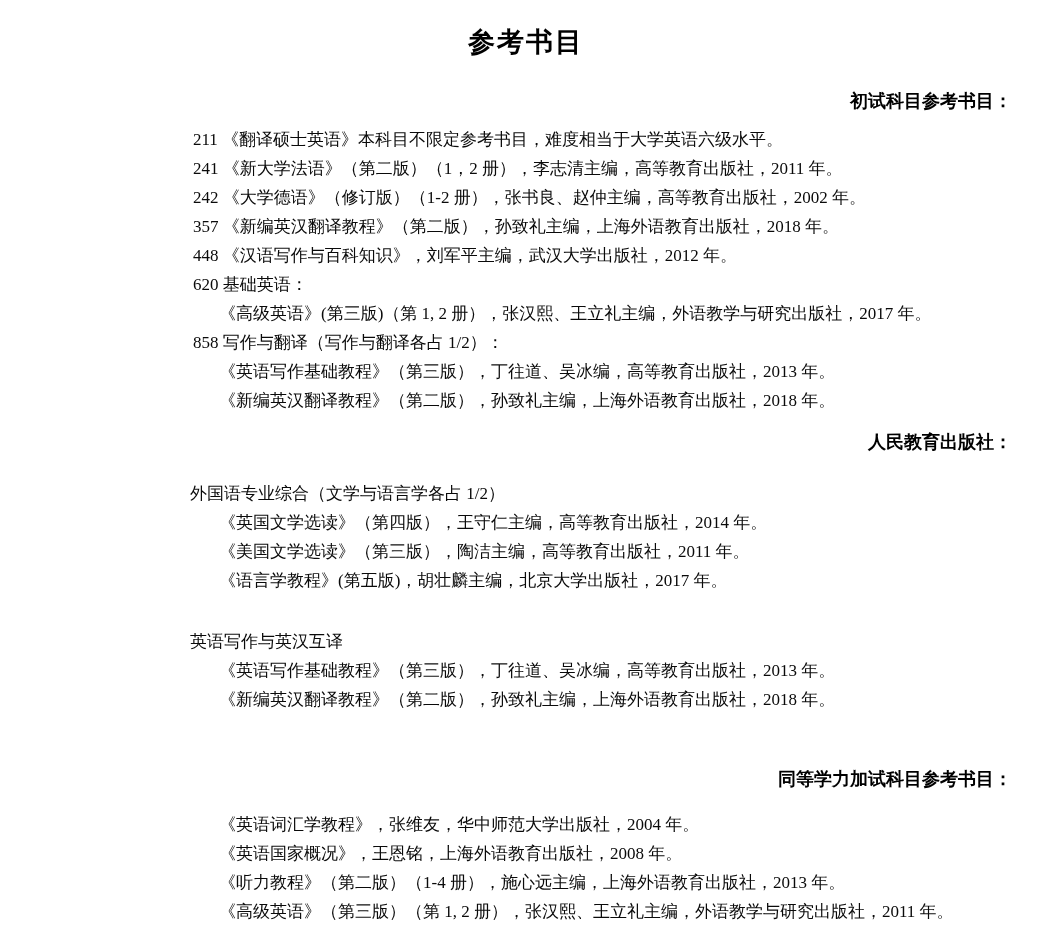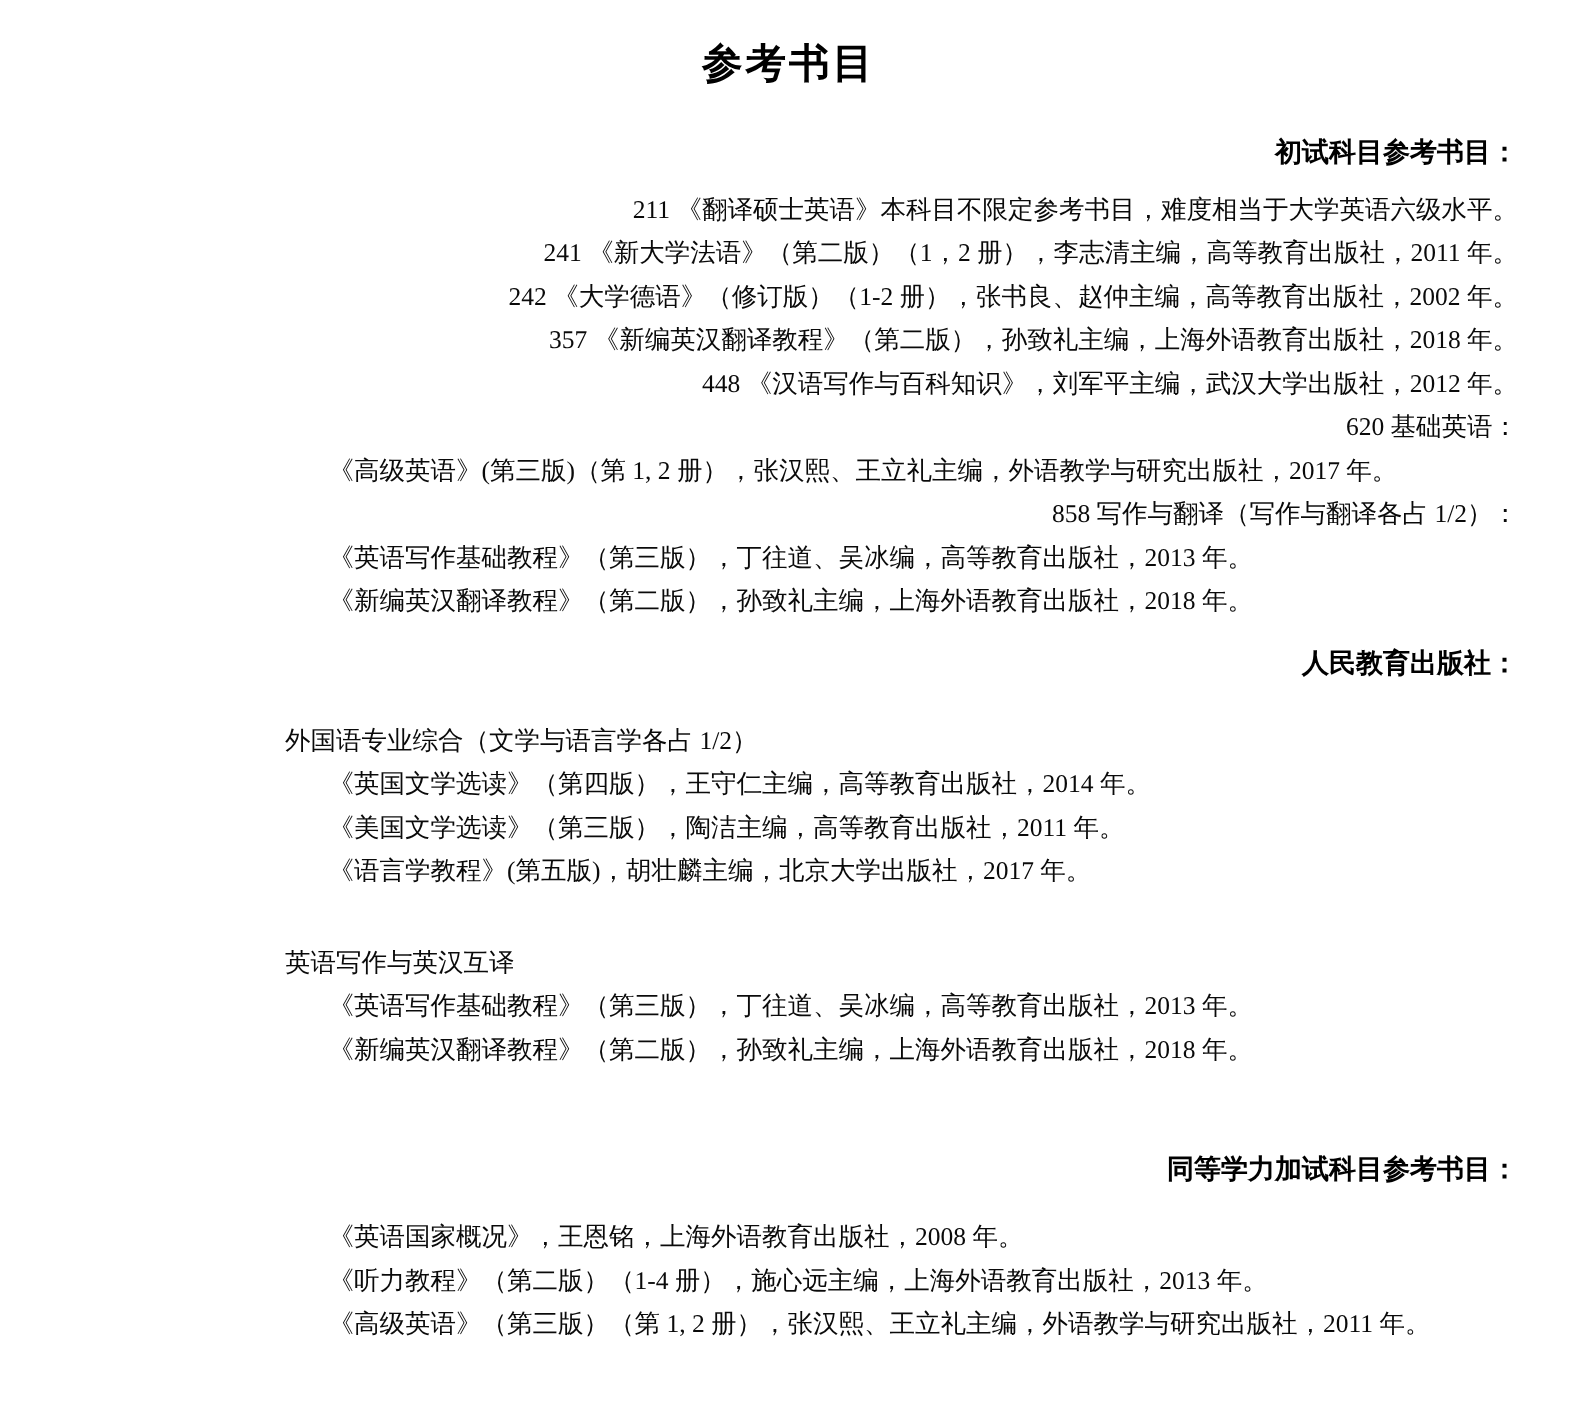--- a/index.html
+++ b/index.html
@@ -45,21 +45,21 @@
   .heading-first   { margin-top: 30px; margin-bottom: 13px; }
   .heading-retest  { margin-top: 16px; margin-bottom: 26px; }
   .heading-equiv   { margin-top: 54px; margin-bottom: 20px; }
   .line {
     margin: 0;
     font-size: 17px;
     line-height: 29px;
     white-space: nowrap;
     color: #0a0a0a;
   }
-  .numbered { padding-left: 6px; text-align: right; }
+  .numbered { padding-left: 6px; }
   .indented { padding-left: 32px; }
   .plain    { padding-left: 3px;  }
   .sub-label-gap { margin-top: 32px; }
 </style>
 </head>
 <body>
 
 <div class="page">
 
   <h1 class="title">参考书目</h1>
@@ -86,19 +86,20 @@
       <p class="line indented">《英国文学选读》（第四版），王守仁主编，高等教育出版社，2014 年。</p>
       <p class="line indented">《美国文学选读》（第三版），陶洁主编，高等教育出版社，2011 年。</p>
       <p class="line indented">《语言学教程》(第五版)，胡壮麟主编，北京大学出版社，2017 年。</p>
       <p class="line plain sub-label-gap">英语写作与英汉互译</p>
       <p class="line indented">《英语写作基础教程》（第三版），丁往道、吴冰编，高等教育出版社，2013 年。</p>
       <p class="line indented">《新编英汉翻译教程》（第二版），孙致礼主编，上海外语教育出版社，2018 年。</p>
     </div>
 
     <h2 class="heading heading-equiv">同等学力加试科目参考书目：</h2>
     <div>
+      <p class="line indented">《英语词汇学教程》，张维友，华中师范大学出版社，2004 年。</p>
       <p class="line indented">《英语国家概况》，王恩铭，上海外语教育出版社，2008 年。</p>
       <p class="line indented">《听力教程》（第二版）（1-4 册），施心远主编，上海外语教育出版社，2013 年。</p>
       <p class="line indented">《高级英语》（第三版）（第 1, 2 册），张汉熙、王立礼主编，外语教学与研究出版社，2011 年。</p>
     </div>
 
   </div>
 </div>
 
 </body></html>

